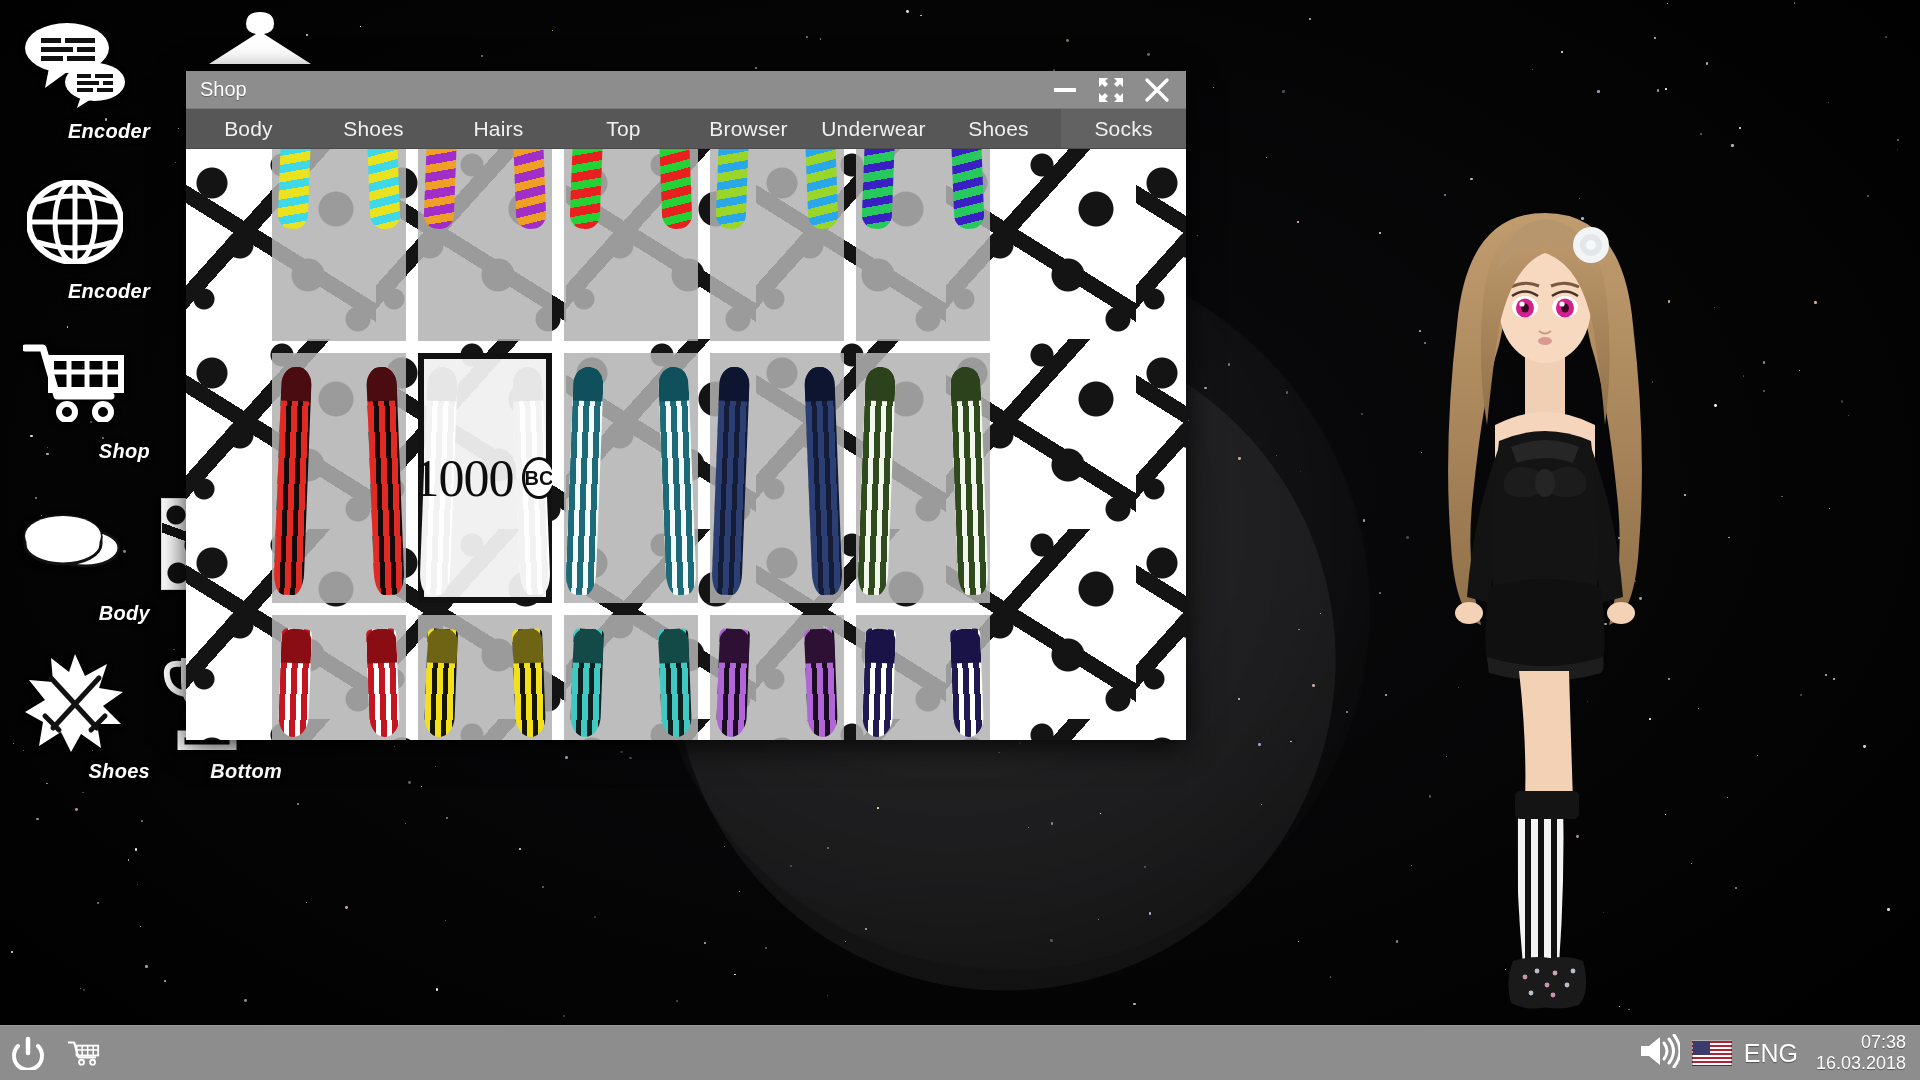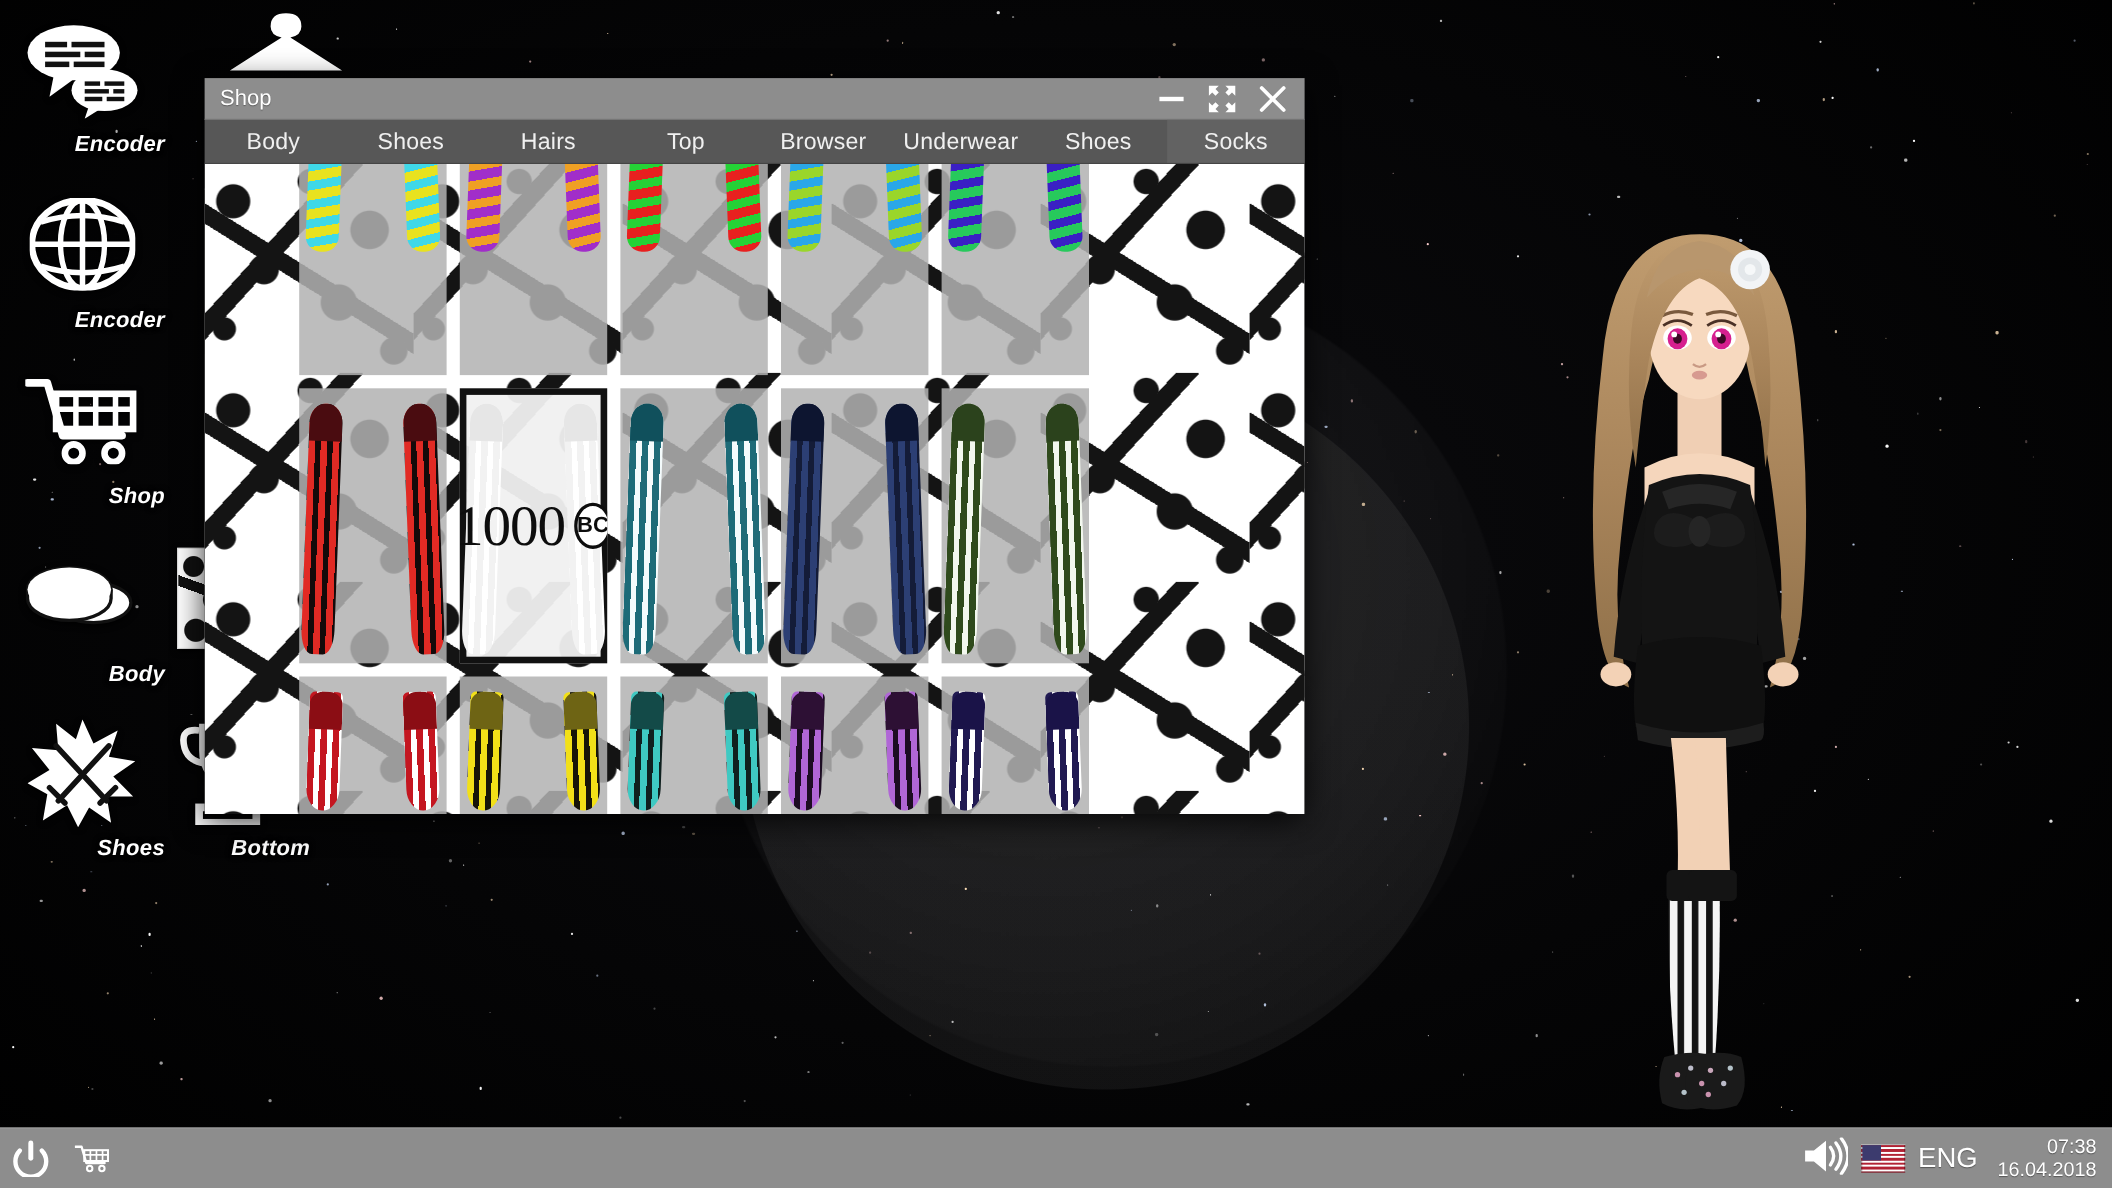--- a/index.html
+++ b/index.html
@@ -1036,17 +1036,17 @@
           <path d="M3 12 h8 L22 3 v28 L11 22 H3 z" fill="#fff"></path>
           <path d="M26 9 q6 8 0 16" fill="none" stroke="#fff" stroke-width="3" stroke-linecap="round"></path>
           <path d="M31 5 q9 12 0 24" fill="none" stroke="#fff" stroke-width="3" stroke-linecap="round"></path>
           <path d="M36 1 q12 16 0 32" fill="none" stroke="#fff" stroke-width="3" stroke-linecap="round"></path>
         </svg>
       </div>
       <div id="flag"></div>
       <div id="lang">ENG</div>
       <div id="clock">
         <div>07:38</div>
-        <div>16.04.2018</div>
+        <div>16.03.2018</div>
       </div>
     </div>
   </div>
 </div>
 
 </body></html>

